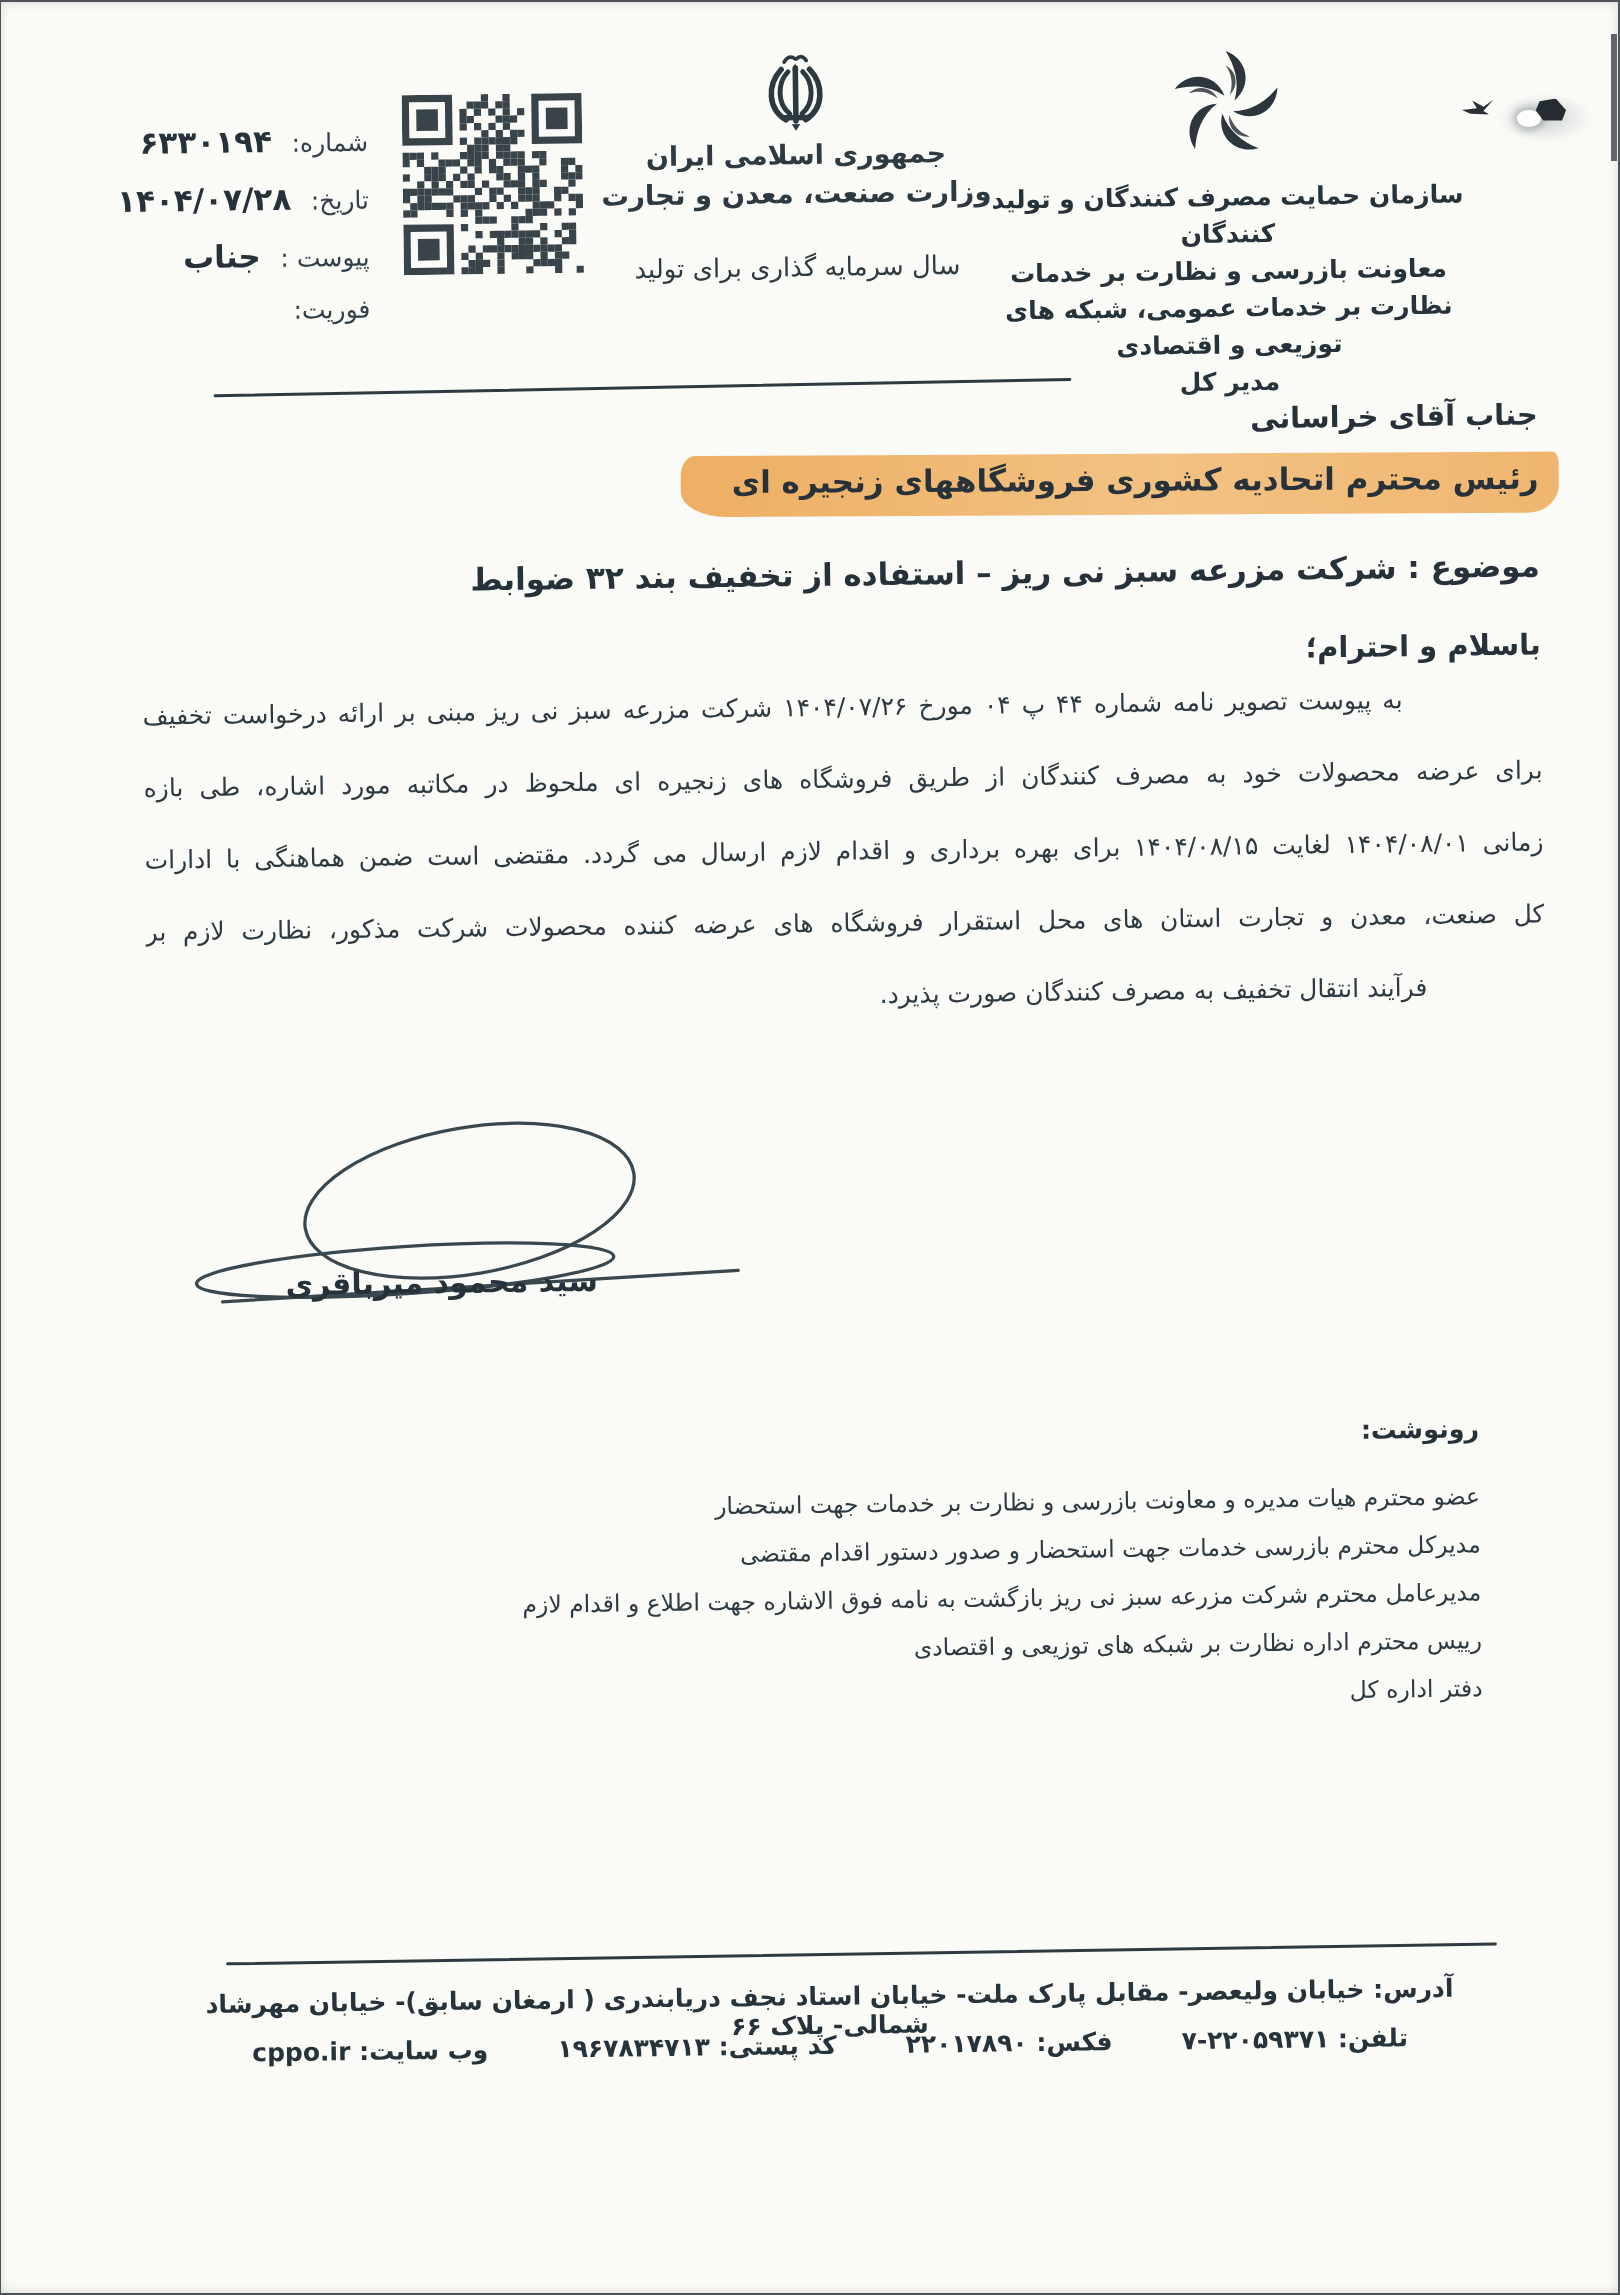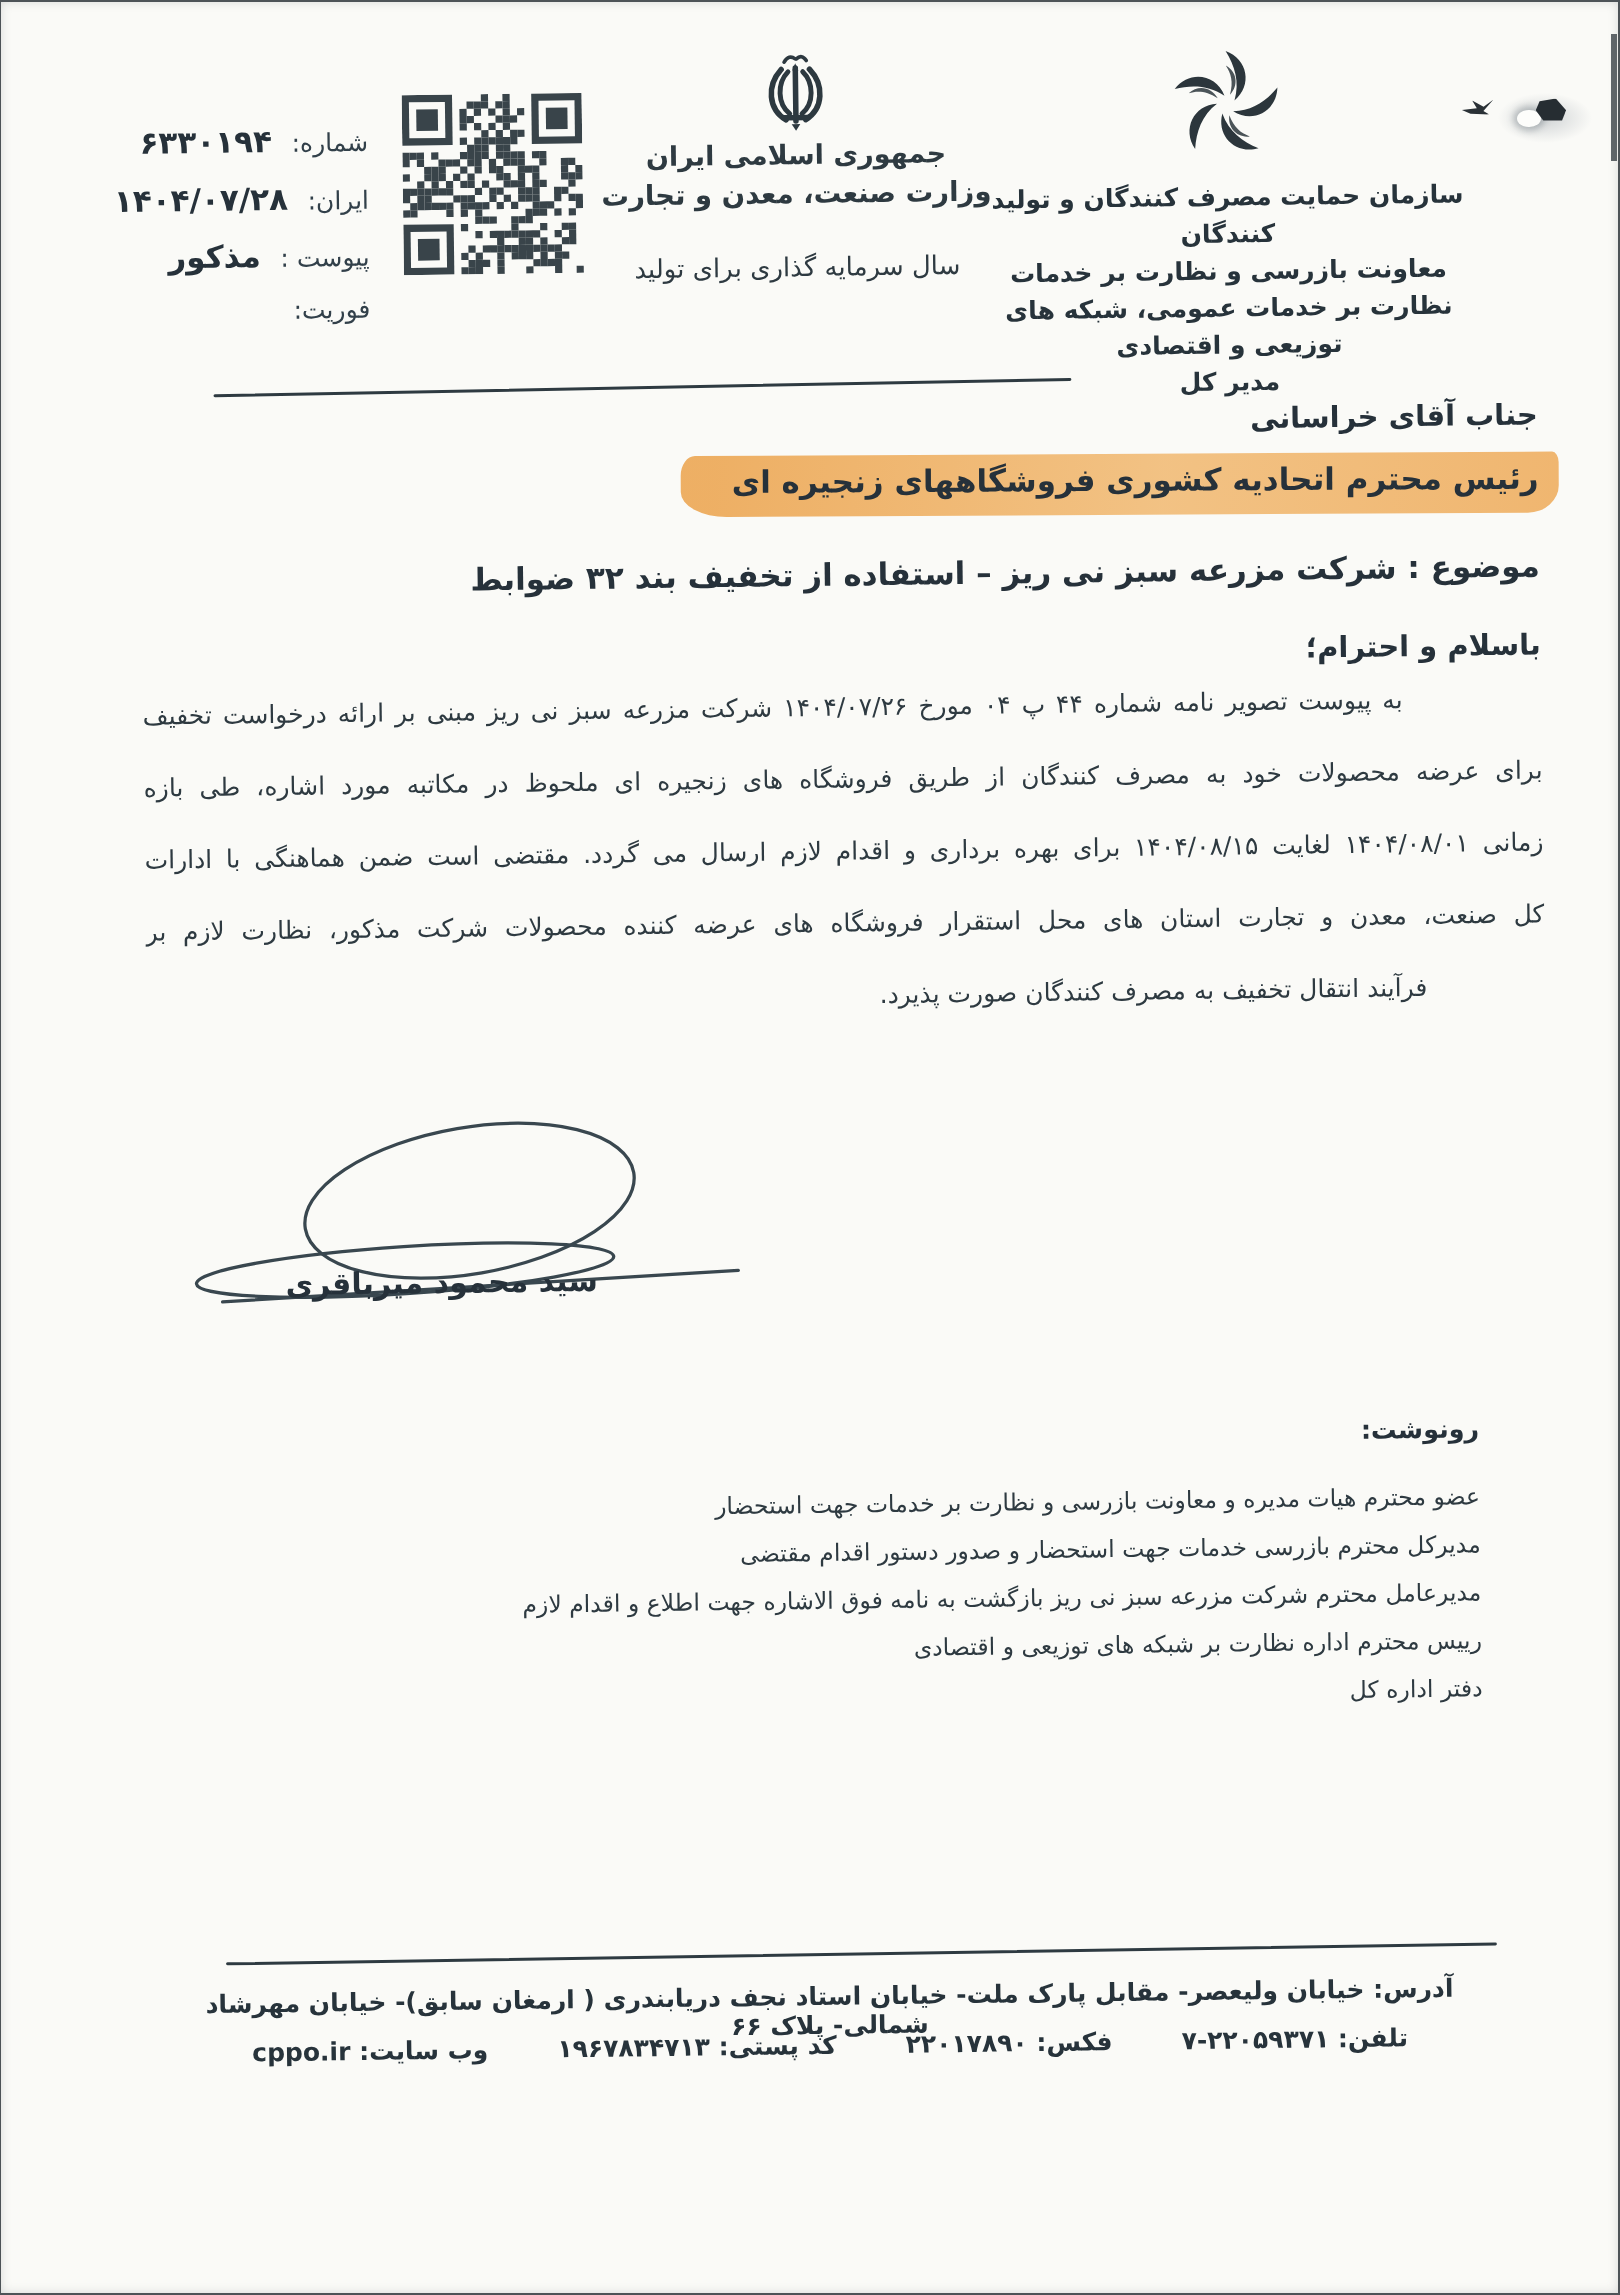--- a/index.html
+++ b/index.html
@@ -71,26 +71,26 @@
 
 <div class="page">
   <div class="skew">
 
     <div class="abs meta">
       <div class="meta-row">
         <span class="m-label">شماره:</span>
         <span class="m-value">۶۳۳۰۱۹۴</span>
       </div>
       <div class="meta-row">
-        <span class="m-label">ایران:</span>
+        <span class="m-label">تاریخ:</span>
         <span class="m-value">۱۴۰۴/۰۷/۲۸</span>
       </div>
       <div class="meta-row">
         <span class="m-label">پیوست :</span>
-        <span class="m-value">مذکور</span>
+        <span class="m-value">جناب</span>
       </div>
       <div class="meta-row">
         <span class="m-label">فوریت:</span>
       </div>
     </div>
 
     <svg class="abs qr" id="qr" width="180" height="180" viewBox="0 0 275 275">
         <rect x="121" y="0" width="11" height="11" fill="#39444a"></rect>
         <rect x="154" y="0" width="11" height="11" fill="#39444a"></rect>
         <rect x="99" y="11" width="11" height="11" fill="#39444a"></rect>

